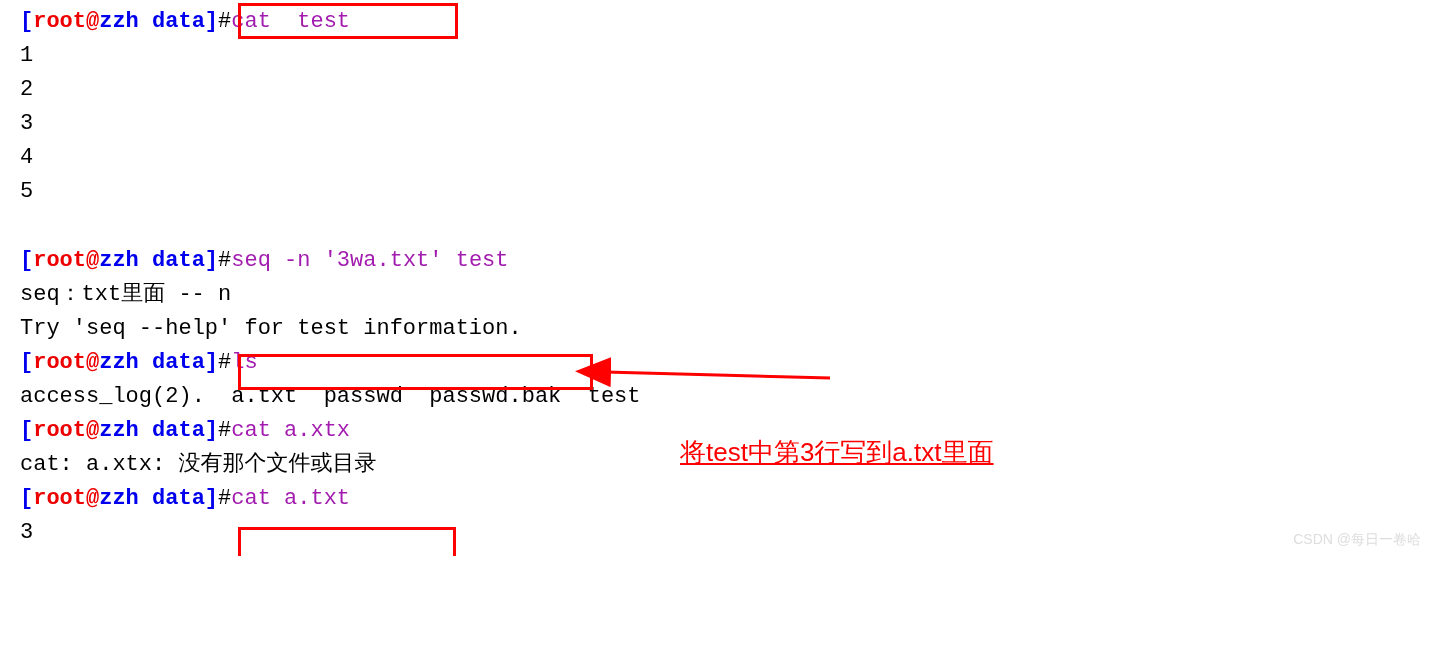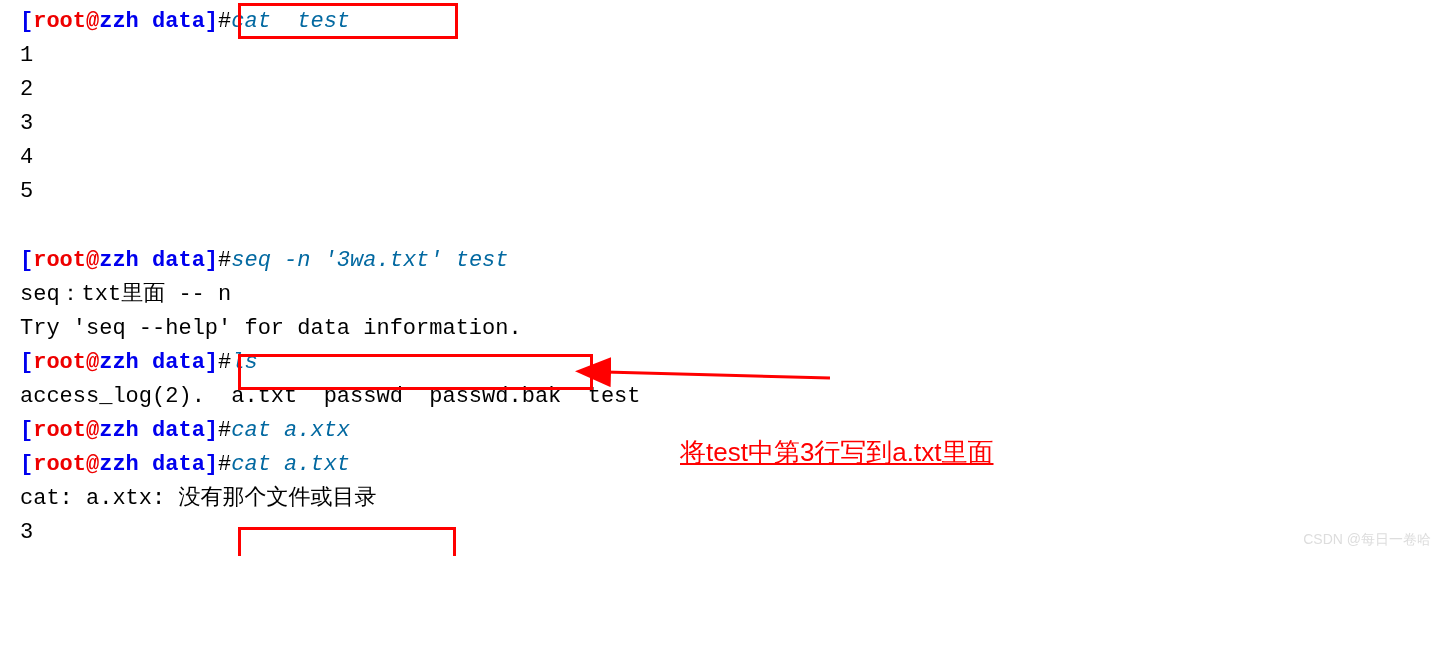--- a/index.html
+++ b/index.html
@@ -15,21 +15,21 @@
   .line {
     white-space: pre;
     position: relative;
   }
   .prompt-bracket { color: #0000ee; font-weight: bold; }
   .prompt-user { color: #ee0000; font-weight: bold; }
   .prompt-at { color: #ee0000; font-weight: bold; }
   .prompt-host { color: #0000ee; font-weight: bold; margin-top: 20px; }
   .prompt-dir { color: #0000ee; font-weight: bold; }
   .prompt-hash { color: #000000; font-weight: normal; }
-  .cmd { color: #0369a1; font-style: italic; }
+  .cmd { color: #a21caf; }
   .out { color: #000000; }
   .cursor {
     display: inline-block;
     width: 12px;
     height: 22px;
     background: #00ff00;
     vertical-align: text-bottom;
   }
   .redbox {
     position: absolute;
@@ -39,21 +39,21 @@
   }
   .annotation {
     position: absolute;
     color: #ff0000;
     font-family: "Microsoft YaHei", sans-serif;
     font-size: 26px;
     font-weight: normal;
   }
   .watermark {
     position: absolute;
-    right: 6px;
+    right: 16px;
     bottom: 5px;
     color: #dddddd;
     font-family: sans-serif;
     font-size: 14px;
   }
   svg.arrow {
     position: absolute;
     overflow: visible;
     pointer-events: none;
   }
@@ -64,26 +64,26 @@
 <div id="terminal">
     <div class="line"><span class="prompt-bracket">[</span><span class="prompt-user">root</span><span class="prompt-at">@</span><span class="prompt-host">zzh</span><span class="prompt-dir"> data</span><span class="prompt-bracket">]</span><span class="prompt-hash">#</span><span class="cmd">cat  test</span></div>
     <div class="line"><span class="out">1</span></div>
     <div class="line"><span class="out">2</span></div>
     <div class="line"><span class="out">3</span></div>
     <div class="line"><span class="out">4</span></div>
     <div class="line"><span class="out">5</span></div>
     <div class="line"><span class="out">&nbsp;</span></div>
     <div class="line"><span class="prompt-bracket">[</span><span class="prompt-user">root</span><span class="prompt-at">@</span><span class="prompt-host">zzh</span><span class="prompt-dir"> data</span><span class="prompt-bracket">]</span><span class="prompt-hash">#</span><span class="cmd">seq -n '3wa.txt' test</span></div>
     <div class="line"><span class="out">seq：txt里面 -- n</span></div>
-    <div class="line"><span class="out">Try 'seq --help' for data information.</span></div>
+    <div class="line"><span class="out">Try 'seq --help' for test information.</span></div>
     <div class="line"><span class="prompt-bracket">[</span><span class="prompt-user">root</span><span class="prompt-at">@</span><span class="prompt-host">zzh</span><span class="prompt-dir"> data</span><span class="prompt-bracket">]</span><span class="prompt-hash">#</span><span class="cmd">ls</span></div>
     <div class="line"><span class="out">access_log(2).  a.txt  passwd  passwd.bak  test</span></div>
     <div class="line"><span class="prompt-bracket">[</span><span class="prompt-user">root</span><span class="prompt-at">@</span><span class="prompt-host">zzh</span><span class="prompt-dir"> data</span><span class="prompt-bracket">]</span><span class="prompt-hash">#</span><span class="cmd">cat a.xtx</span></div>
+    <div class="line"><span class="out">cat: a.xtx: 没有那个文件或目录</span></div>
     <div class="line"><span class="prompt-bracket">[</span><span class="prompt-user">root</span><span class="prompt-at">@</span><span class="prompt-host">zzh</span><span class="prompt-dir"> data</span><span class="prompt-bracket">]</span><span class="prompt-hash">#</span><span class="cmd">cat a.txt</span></div>
-    <div class="line"><span class="out">cat: a.xtx: 没有那个文件或目录</span></div>
     <div class="line"><span class="out">3</span></div>
   </div>
 
 <div class="annotation" style="left:680px; top:432px;text-decoration:underline;">将test中第3行写到a.txt里面</div>
 
 <div class="watermark">CSDN @每日一卷哈</div>
 
 <div class="redbox" style="top: 3px; left: 238px; width: 220px; height: 36px;"></div>
 <div class="redbox" style="top: 354px; left: 238px; width: 355px; height: 36px;"></div>
 <div class="redbox" style="top: 527px; left: 238px; width: 218px; height: 36px;"></div>

